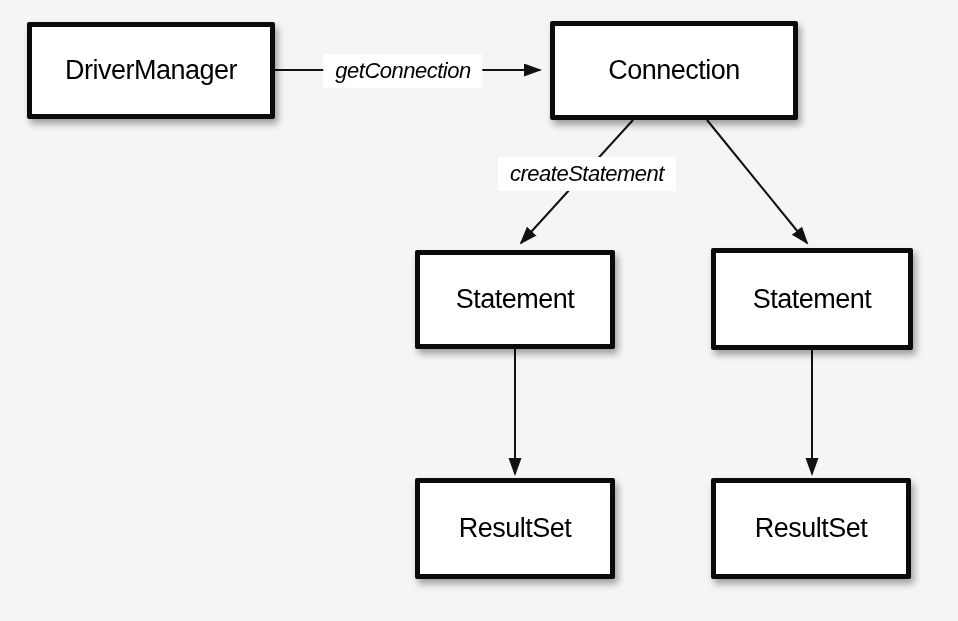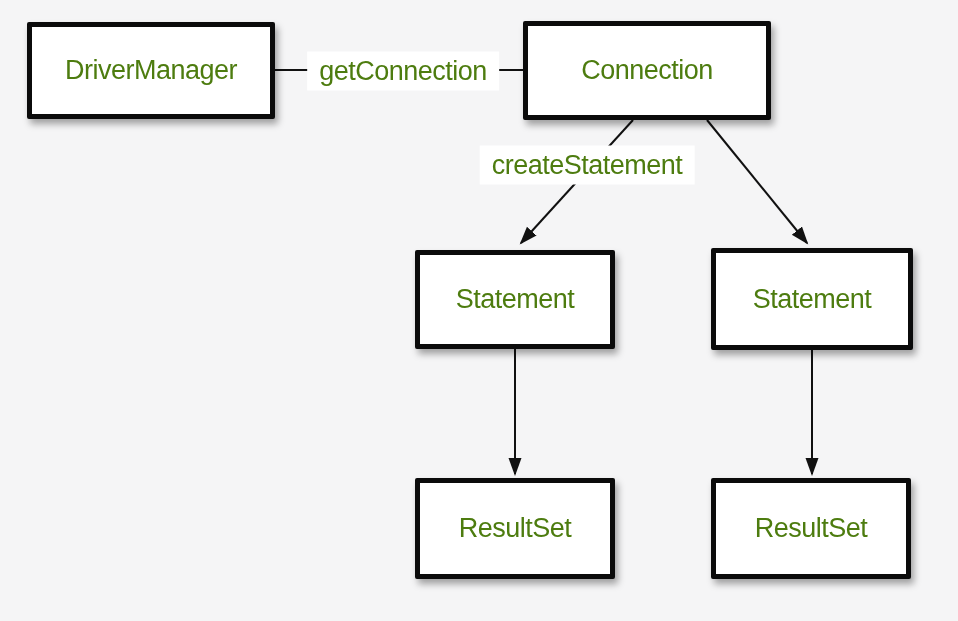--- a/index.html
+++ b/index.html
@@ -7,21 +7,21 @@
     padding: 0;
     background: #f5f5f5;
   }
   .stage {
     position: relative;
     width: 958px;
     height: 621px;
     background: #f5f5f6;
     overflow: hidden;
     font-family: "Liberation Sans", sans-serif;
-    color: #4d7c0f;
+    color: #000000;
   }
   svg.edges {
     position: absolute;
     left: 0; top: 0;
     width: 958px; height: 621px;
     pointer-events: none;
   }
   .node {
     position: absolute;
     background: #ffffff;
@@ -32,37 +32,38 @@
     align-items: center;
     justify-content: center;
     box-sizing: border-box;
   }
   .node .node-label {
     font-size: 27px;
     letter-spacing: -0.5px;
     white-space: nowrap;
   }
   #node-driver-manager  { left: 27px;  top: 22px;  width: 248px; height: 97px; }
-  #node-connection      { left: 523px; top: 21px;  width: 248px; height: 99px; justify-content: center; }
+  #node-connection      { left: 550px; top: 21px;  width: 248px; height: 99px; justify-content: center; }
   #node-statement-left  { left: 415px; top: 250px; width: 200px; height: 99px; }
   #node-statement-right { left: 711px; top: 248px; width: 202px; height: 102px; }
   #node-resultset-left  { left: 415px; top: 478px; width: 200px; height: 101px; }
   #node-resultset-right { left: 711px; top: 478px; width: 200px; height: 101px; }
 
   .edge-label {
     position: absolute;
     transform: translate(-50%, -50%);
     background: #ffffff;
     padding: 4px 12px;
-    font-size: 27px;
+    font-size: 22px;
+    font-style: italic;
     letter-spacing: -0.5px;
     white-space: nowrap;
   }
   #label-get-connection   { left: 403px; top: 71px;  }
-  #label-create-statement { left: 587px; top: 165px; text-align: center; }
+  #label-create-statement { left: 587px; top: 174px; text-align: center; }
   #label-execute-query    { left: 514px; top: 410px; }
 </style>
 </head>
 <body>
 
 <div class="stage">
 
   <svg class="edges" viewBox="0 0 958 621" xmlns="http://www.w3.org/2000/svg">
     <defs>
       <marker id="arrowhead" markerUnits="userSpaceOnUse" markerWidth="20" markerHeight="16" refX="16" refY="6.5" orient="auto">

